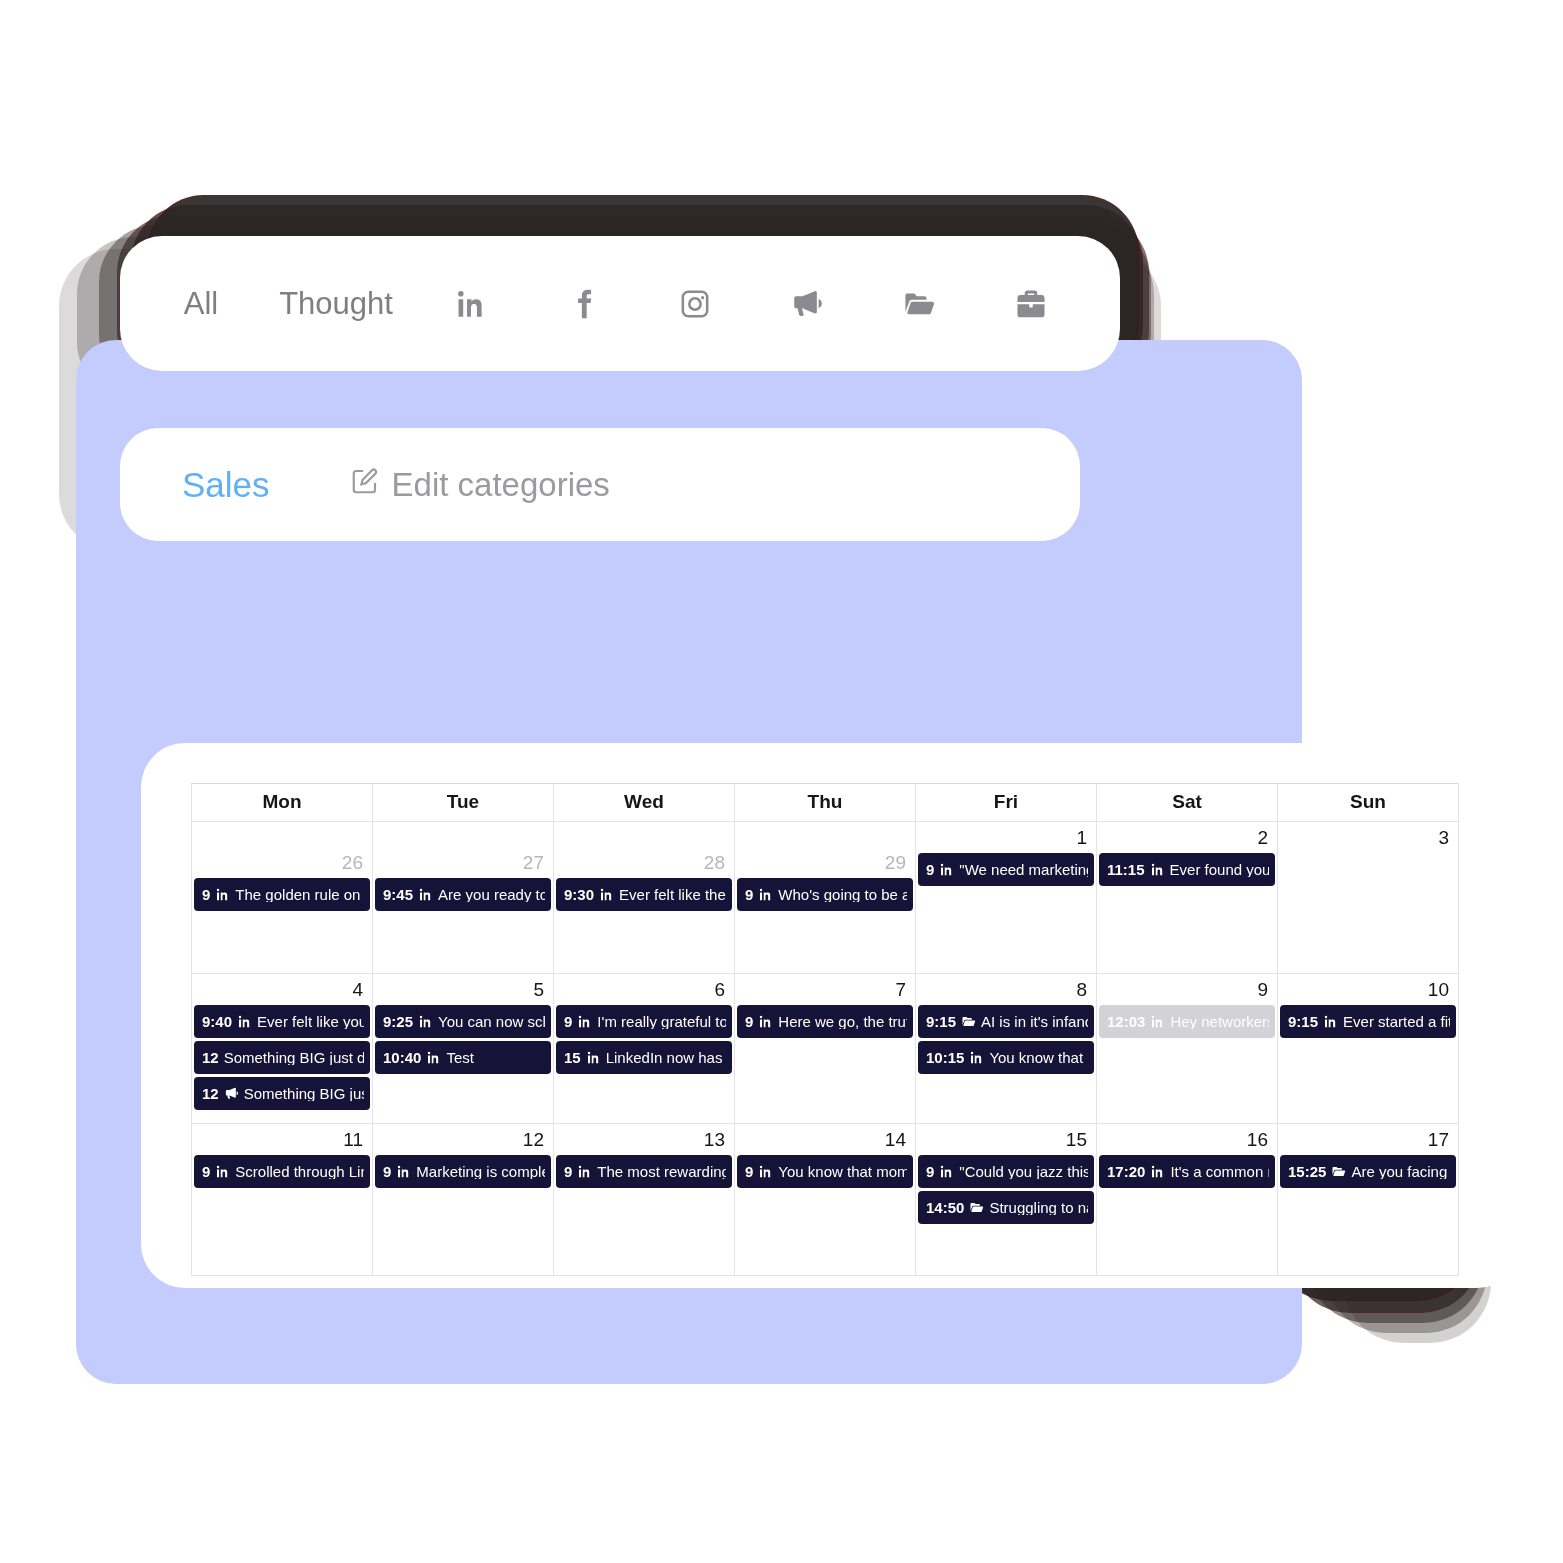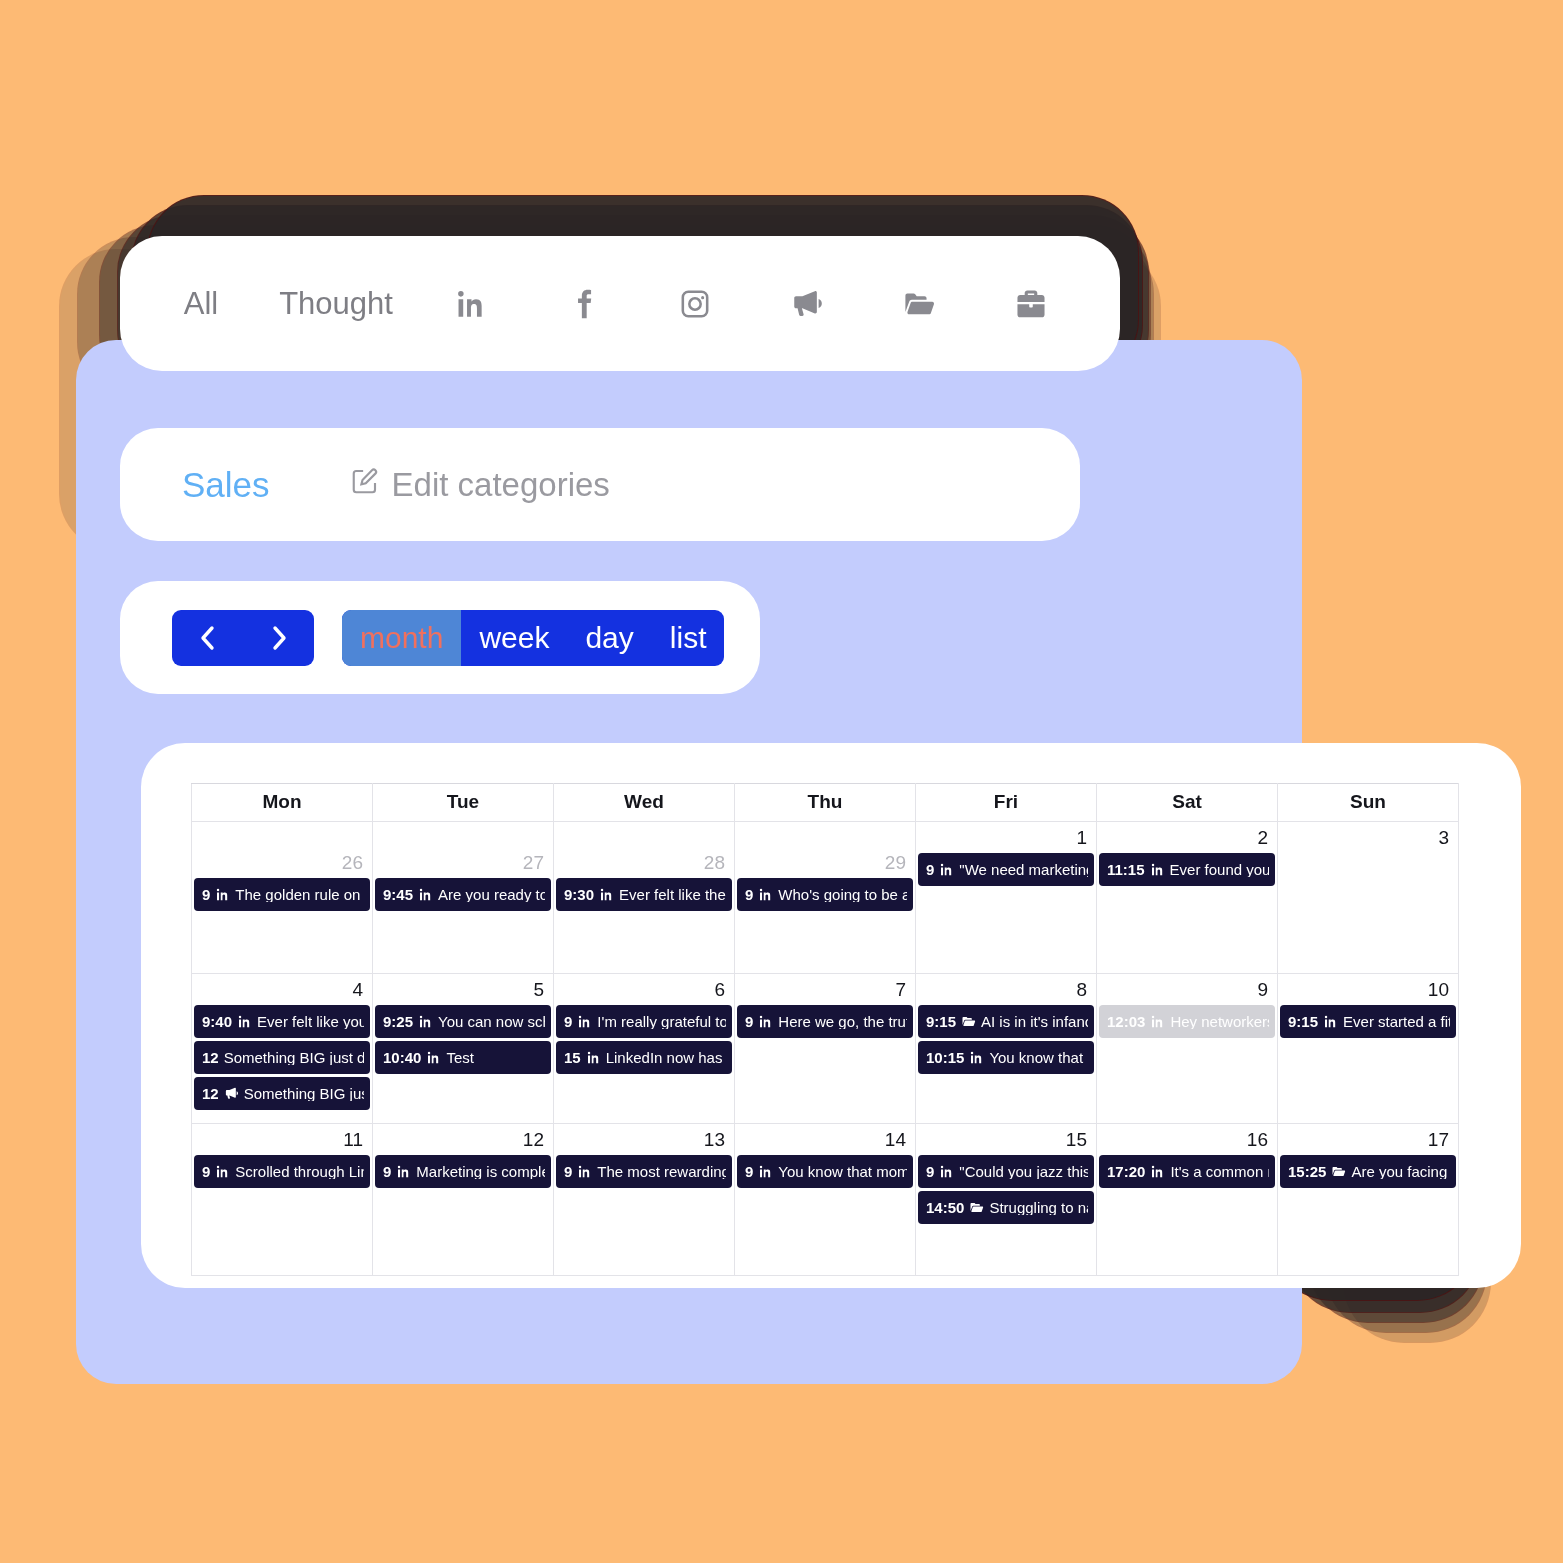--- a/index.html
+++ b/index.html
@@ -9,21 +9,21 @@
     height: 1563px;
     background: #000000;
     font-family: "Liberation Sans", sans-serif;
     overflow: hidden;
   }
 
   #stage {
     position: relative;
     width: 1563px;
     height: 1563px;
-    background: #fdba74;
+    background: #ffffff;
   }
 
   
   .shadow-layer {
     position: absolute;
     border-radius: 56px;
     background: #2b2525;
     box-shadow: 0 0 0 1px #4a1313;
   }
   .shadow-a { left: 148px;  top: 196px;  width: 990px;  height: 180px; opacity: .92; }
@@ -304,40 +304,20 @@
       <span>
         <svg width="30" height="30" viewBox="0 0 24 24">
           <path d="M20 13.5V19a2 2 0 0 1-2 2H5a2 2 0 0 1-2-2V6a2 2 0 0 1 2-2h5.5"></path>
           <path d="M17.6 3.4a1.9 1.9 0 0 1 2.7 2.7L12.6 13.8l-3.5.9.9-3.5 7.6-7.8z"></path>
         </svg>
       </span>
       <span>Edit categories</span>
     </span>
   </div>
 
-  <div class="card" id="toolbar-card">
-    <div id="nav-group">
-      <div class="nav-btn">
-        <svg width="22" height="30" viewBox="0 0 22 30">
-            <polyline points="15,5 6,15 15,25"></polyline>
-          </svg>
-      </div>
-      <div class="nav-btn">
-        <svg width="22" height="30" viewBox="0 0 22 30">
-            <polyline points="7,5 16,15 7,25"></polyline>
-          </svg>
-      </div>
-    </div>
-    <div id="view-group">
-        <div class="view-btn active">month</div>
-        <div class="view-btn">week</div>
-        <div class="view-btn">day</div>
-        <div class="view-btn">list</div>
-      </div>
-  </div>
 
   <div class="card" id="calendar-card">
     <table id="calendar-table">
       <thead>
           <tr id="cal-head">
             <th>Mon</th>
             <th>Tue</th>
             <th>Wed</th>
             <th>Thu</th>
             <th>Fri</th>

